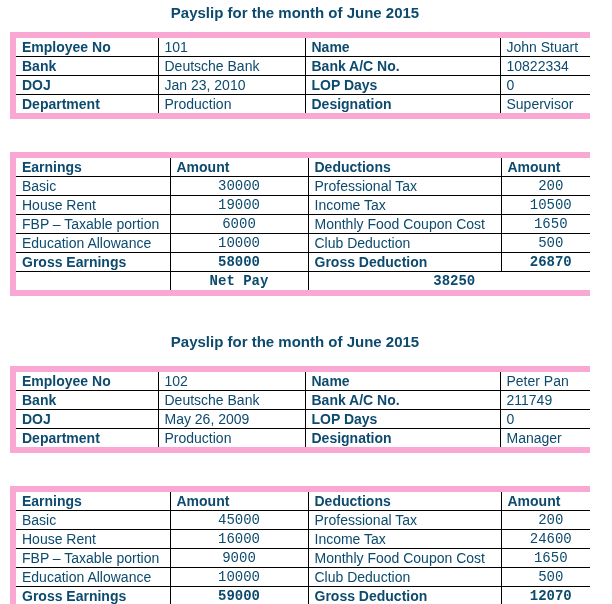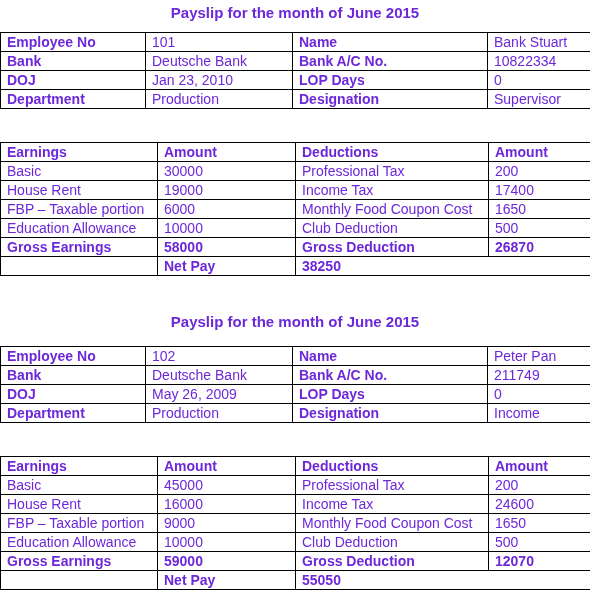--- a/index.html
+++ b/index.html
@@ -2,53 +2,53 @@
 <html><head>
 <meta charset="utf-8">
 <style>
   * { box-sizing: border-box; margin: 0; padding: 0; }
   html, body { background: #fff; }
   .page {
     width: 590px;
     height: 604px;
     background: #ffffff;
     font-family: "Liberation Sans", sans-serif;
-    color: #6d28d9;
+    color: #0c4a6e;
     overflow: hidden;
   }
   .title {
     font-size: 15px;
     font-weight: bold;
     text-align: center;
     height: 16px;
     line-height: 16px;
   }
   .title.first { padding-top: 5px; margin-top: 0; }
   .title.second { margin-top: 38px; }
   table.tbl {
     border-collapse: collapse;
     table-layout: fixed;
     width: 590px;
-    margin-left: 0;
-    border: 1px solid #f9a8d4;
+    margin-left: 10px;
+    border: 6px solid #f9a8d4;
   }
   table.info { margin-top: 16px; }
   table.sal  { margin-top: 33px; }
   table.tbl td {
     border: 1px solid #000;
     height: 18px;
     padding: 0 6px;
     font-size: 14px;
     line-height: 18px;
     white-space: nowrap;
     overflow: hidden;
     vertical-align: middle;
   }
   .b   { font-weight: bold; }
-  .num { text-align: left; }
+  .num { text-align: center; font-family: Liberation Mono, monospace; }
 </style>
 </head>
 <body>
 
 <div class="page">
 
   <section>
     <h1 class="title first">Payslip for the month of June 2015</h1>
 
     <table class="tbl info">
@@ -56,21 +56,21 @@
           <col style="width:145px">
           <col style="width:147px">
           <col style="width:195px">
           <col style="width:103px">
         </colgroup>
       <tbody>
           <tr>
         <td class="b">Employee No</td>
         <td>101</td>
         <td class="b">Name</td>
-        <td>Bank Stuart</td>
+        <td>John Stuart</td>
       </tr>
       <tr>
         <td class="b">Bank</td>
         <td>Deutsche Bank</td>
         <td class="b">Bank A/C No.</td>
         <td>10822334</td>
       </tr>
       <tr>
         <td class="b">DOJ</td>
         <td>Jan 23, 2010</td>
@@ -103,21 +103,21 @@
       <tr>
         <td>Basic</td>
         <td class="num">30000</td>
         <td>Professional Tax</td>
         <td class="num">200</td>
       </tr>
       <tr>
         <td>House Rent</td>
         <td class="num">19000</td>
         <td>Income Tax</td>
-        <td class="num">17400</td>
+        <td class="num">10500</td>
       </tr>
       <tr>
         <td>FBP – Taxable portion</td>
         <td class="num">6000</td>
         <td>Monthly Food Coupon Cost</td>
         <td class="num">1650</td>
       </tr>
       <tr>
         <td>Education Allowance</td>
         <td class="num">10000</td>
@@ -165,21 +165,21 @@
       <tr>
         <td class="b">DOJ</td>
         <td>May 26, 2009</td>
         <td class="b">LOP Days</td>
         <td>0</td>
       </tr>
       <tr>
         <td class="b">Department</td>
         <td>Production</td>
         <td class="b">Designation</td>
-        <td>Income</td>
+        <td>Manager</td>
       </tr>
     </tbody>
       </table>
 
     <table class="tbl sal">
       <colgroup>
           <col style="width:157px">
           <col style="width:138px">
           <col style="width:193px">
           <col style="width:102px">

